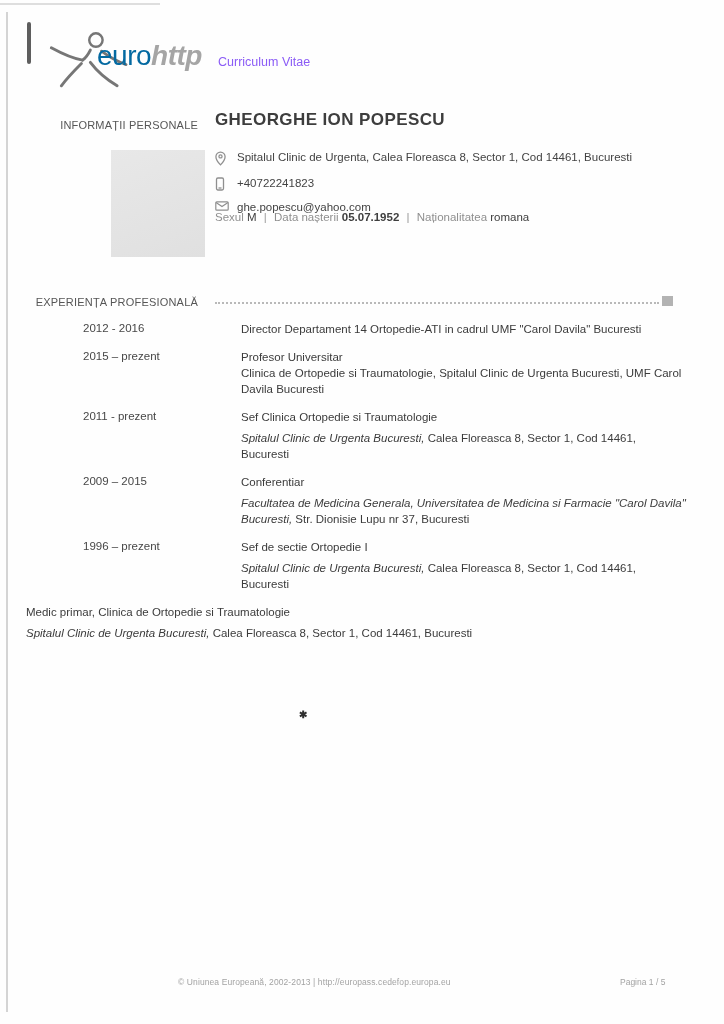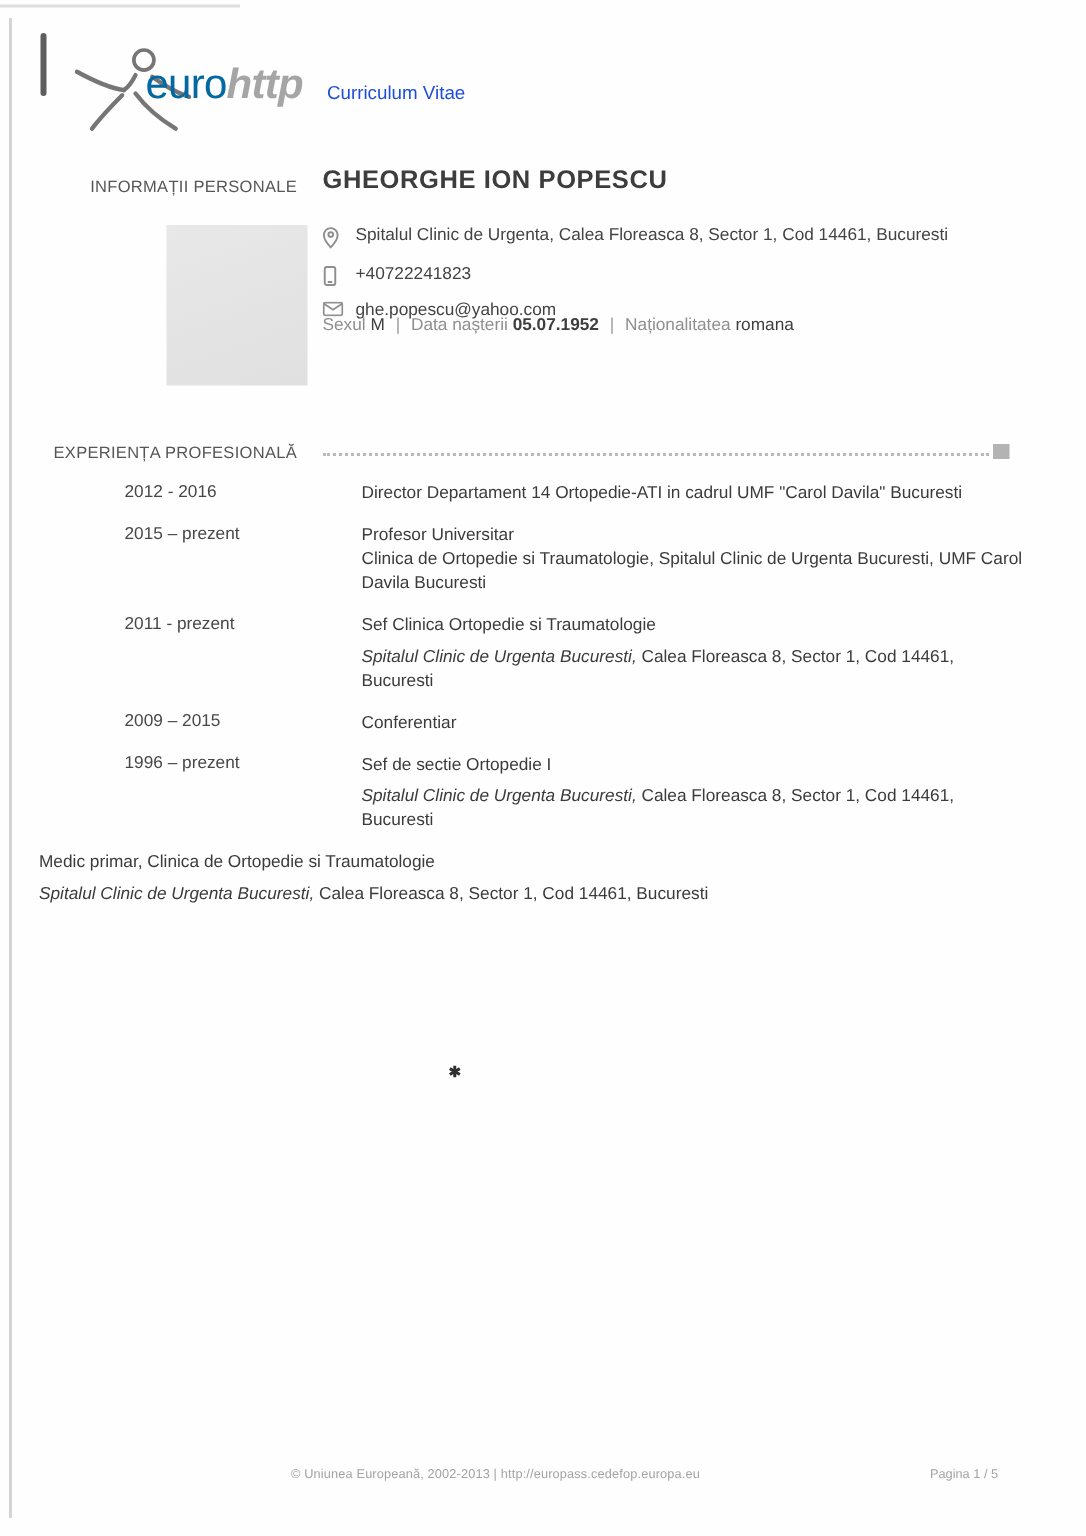--- a/index.html
+++ b/index.html
@@ -11,21 +11,21 @@
   
   .scan-left-edge{position:absolute;left:6px;top:12px;width:2px;height:1000px;background:#cccccc;opacity:.85;}
   .scan-top-edge{position:absolute;left:0;top:3px;width:160px;height:2px;background:#dedede;}
   .scan-dash{position:absolute;left:27px;top:22px;width:4px;height:42px;background:#424242;border-radius:2px;opacity:.85;}
   .ink-blot{position:absolute;left:299px;top:709px;font-size:10px;font-weight:bold;color:#2e2e2e;}
   
   .logo-figure{position:absolute;left:46px;top:30px;}
   .brand{position:absolute;left:97px;top:40px;font-size:28px;letter-spacing:-0.5px;white-space:nowrap;}
   .brand .euro{color:#0369a1;font-weight:400;}
   .brand .pass{color:#a5a5a5;font-weight:700;font-style:italic;}
-  .doc-type{position:absolute;left:218px;top:55px;font-size:12.5px;color:#1d4ed8;}
+  .doc-type{position:absolute;left:218px;top:55px;font-size:12.5px;color:#8b5cf6;}
   
   .side-label{position:absolute;left:0;width:198px;text-align:right;font-size:11px;color:#565656;letter-spacing:.2px;}
   .label-personal{top:119px;}
   .label-experience{top:296px;}
   .dotted-rule{position:absolute;left:215px;top:302px;width:444px;border-top:2px dotted #a9a9a9;opacity:.8;}
   .rule-end-square{position:absolute;left:662px;top:296px;width:11px;height:10px;background:#b3b3b3;}
   
   .person-name{position:absolute;left:215px;top:110px;font-size:17px;font-weight:bold;color:#3d3d3d;letter-spacing:.4px;}
   .photo{position:absolute;left:111px;top:150px;width:94px;height:107px;background:linear-gradient(160deg,#e8e8e8,#e0e0e0);}
   .contact-row{position:absolute;left:215px;display:flex;align-items:flex-start;font-size:11.5px;color:#434343;}
@@ -42,21 +42,21 @@
   .entry{display:flex;margin-bottom:12px;}
   .entry:nth-child(5){margin-top:4px;}
   .entry:nth-child(6){margin-top:12px;}
   .entry-period{flex:0 0 158px;margin-left:57px;font-size:11.5px;color:#474747;padding-top:1px;}
   .entry-body{width:445px;max-width:445px;font-size:11.5px;line-height:16px;color:#3b3b3b;}
   .entry-title{white-space:pre-line;}
   .entry-org{margin-top:5px;}
   .entry-org .italic{font-style:italic;}
   .entry:last-child .entry-org{white-space:nowrap;}
   
-  .footer-copy{position:absolute;left:194px;top:977px;font-size:8.5px;color:#a3a3a3;letter-spacing:.1px;}
+  .footer-copy{position:absolute;left:178px;top:977px;font-size:8.5px;color:#a3a3a3;letter-spacing:.1px;}
   .footer-page{position:absolute;left:620px;top:977px;font-size:8.5px;color:#a3a3a3;}
   svg{display:block;}
 </style>
 </head>
 <body>
 
 <div class="page">
 
   <div class="scan-left-edge"></div>
   <div class="scan-top-edge"></div>
@@ -148,20 +148,21 @@
       <div class="entry-body">
         <div class="entry-title">Sef Clinica Ortopedie si Traumatologie</div>
         <div class="entry-org"><span class="italic">Spitalul Clinic de Urgenta Bucuresti,</span><span> Calea Floreasca 8, Sector 1, Cod 14461, Bucuresti</span></div>
       </div>
     </div>
 
     <div class="entry">
       <div class="entry-period">2009 – 2015</div>
       <div class="entry-body">
         <div class="entry-title">Conferentiar</div>
+        <div class="entry-org"><span class="italic">Facultatea de Medicina Generala, Universitatea de Medicina si Farmacie "Carol Davila" Bucuresti,</span><span> Str. Dionisie Lupu nr 37, Bucuresti</span></div>
       </div>
     </div>
 
     <div class="entry">
       <div class="entry-period">1996 – prezent</div>
       <div class="entry-body">
         <div class="entry-title">Sef de sectie Ortopedie I</div>
         <div class="entry-org"><span class="italic">Spitalul Clinic de Urgenta Bucuresti,</span><span> Calea Floreasca 8, Sector 1, Cod 14461, Bucuresti</span></div>
       </div>
     </div>

